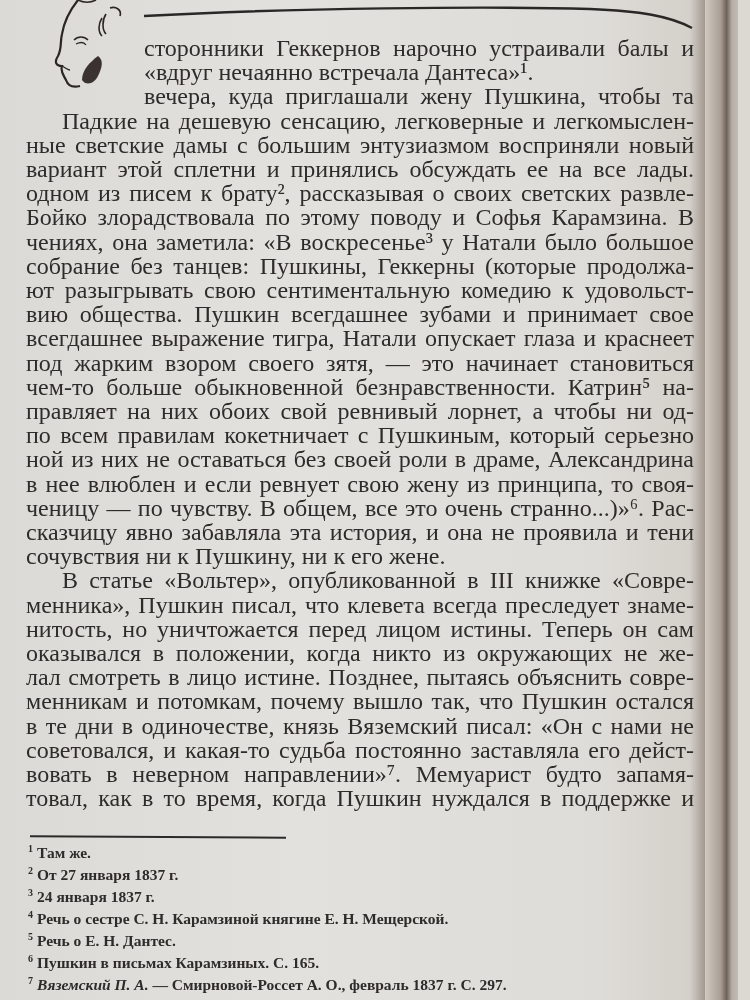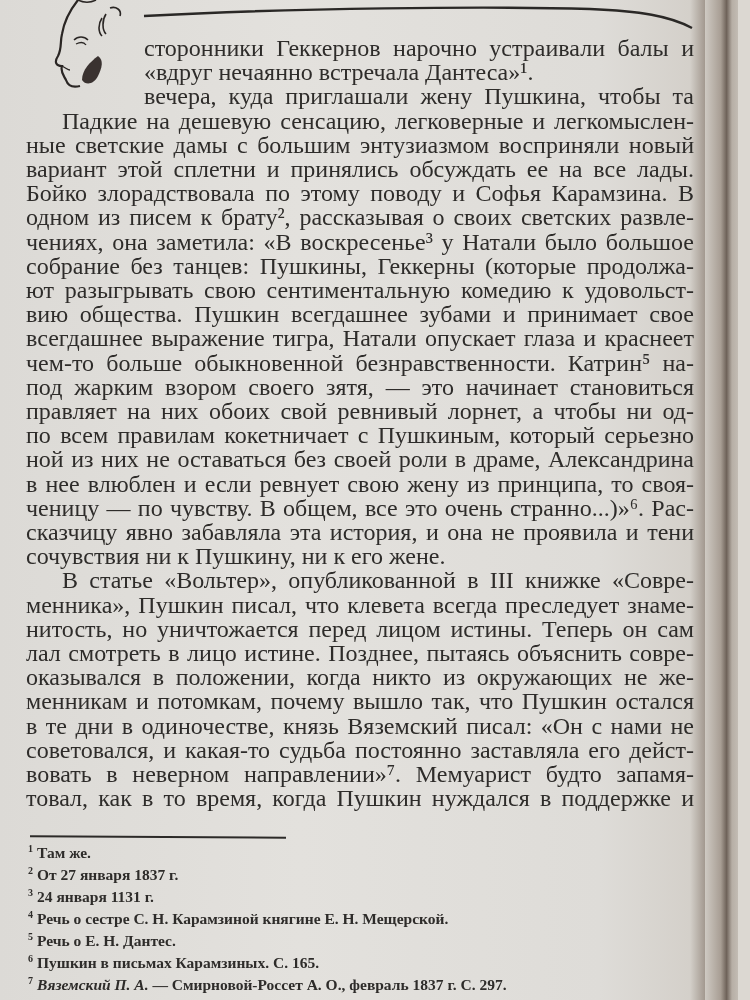--- a/index.html
+++ b/index.html
@@ -58,57 +58,57 @@
   <div class="body-text">
     <div>
       <span class="line" style="padding-left:118px">сторонники Геккернов нарочно устраивали балы и</span>
       <span class="line last" style="padding-left:118px">«вдруг нечаянно встречала Дантеса»¹.</span>
       <span class="line" style="padding-left:118px">вечера, куда приглашали жену Пушкина, чтобы та</span>
     </div>
     <div>
       <span class="line indent">Падкие на дешевую сенсацию, легковерные и легкомыслен-</span>
       <span class="line">ные светские дамы с большим энтузиазмом восприняли новый</span>
       <span class="line">вариант этой сплетни и принялись обсуждать ее на все лады.</span>
+      <span class="line">одном из писем к брату², рассказывая о своих светских развле-</span>
       <span class="line">Бойко злорадствовала по этому поводу и Софья Карамзина. В</span>
-      <span class="line">одном из писем к брату², рассказывая о своих светских развле-</span>
       <span class="line">чениях, она заметила: «В воскресенье³ у Натали было большое</span>
       <span class="line">собрание без танцев: Пушкины, Геккерны (которые продолжа-</span>
       <span class="line">ют разыгрывать свою сентиментальную комедию к удовольст-</span>
       <span class="line">вию общества. Пушкин всегдашнее зубами и принимает свое</span>
       <span class="line">всегдашнее выражение тигра, Натали опускает глаза и краснеет</span>
+      <span class="line">под жарким взором своего зятя, — это начинает становиться</span>
       <span class="line">чем-то больше обыкновенной безнравственности. Катрин⁵ на-</span>
-      <span class="line">под жарким взором своего зятя, — это начинает становиться</span>
       <span class="line">правляет на них обоих свой ревнивый лорнет, а чтобы ни од-</span>
       <span class="line">по всем правилам кокетничает с Пушкиным, который серьезно</span>
       <span class="line">ной из них не оставаться без своей роли в драме, Александрина</span>
       <span class="line">в нее влюблен и если ревнует свою жену из принципа, то своя-</span>
       <span class="line">ченицу — по чувству. В общем, все это очень странно...)»⁶. Рас-</span>
       <span class="line">сказчицу явно забавляла эта история, и она не проявила и тени</span>
       <span class="line last">сочувствия ни к Пушкину, ни к его жене.</span>
     </div>
     <div>
       <span class="line indent">В статье «Вольтер», опубликованной в III книжке «Совре-</span>
       <span class="line">менника», Пушкин писал, что клевета всегда преследует знаме-</span>
       <span class="line">нитость, но уничтожается перед лицом истины. Теперь он сам</span>
+      <span class="line">оказывался в положении, когда никто из окружающих не же-</span>
       <span class="line">лал смотреть в лицо истине. Позднее, пытаясь объяснить совре-</span>
-      <span class="line">оказывался в положении, когда никто из окружающих не же-</span>
       <span class="line">менникам и потомкам, почему вышло так, что Пушкин остался</span>
       <span class="line">в те дни в одиночестве, князь Вяземский писал: «Он с нами не</span>
       <span class="line">советовался, и какая-то судьба постоянно заставляла его дейст-</span>
       <span class="line">вовать в неверном направлении»⁷. Мемуарист будто запамя-</span>
       <span class="line">товал, как в то время, когда Пушкин нуждался в поддержке и</span>
     </div>
   </div>
 
   <div class="fn-rule"></div>
 
   <div class="footnotes">
     <span class="fn"><sup>1</sup><span>Там же.</span></span>
     <span class="fn"><sup>2</sup><span>От 27 января 1837 г.</span></span>
-    <span class="fn"><sup>3</sup><span>24 января 1131 г.</span></span>
+    <span class="fn"><sup>3</sup><span>24 января 1837 г.</span></span>
     <span class="fn"><sup>4</sup><span>Речь о сестре С. Н. Карамзиной княгине Е. Н. Мещерской.</span></span>
     <span class="fn"><sup>5</sup><span>Речь о Е. Н. Дантес.</span></span>
     <span class="fn"><sup>6</sup><span>Пушкин в письмах Карамзиных. С. 165.</span></span>
     <span class="fn"><sup>7</sup><span class="ital">Вяземский П. А.</span><span> — Смирновой-Россет А. О., февраль 1837 г. С. 297.</span></span>
   </div>
 </div>
 
 <div class="spine"></div>
 <div class="right-page-edge"></div>
 

